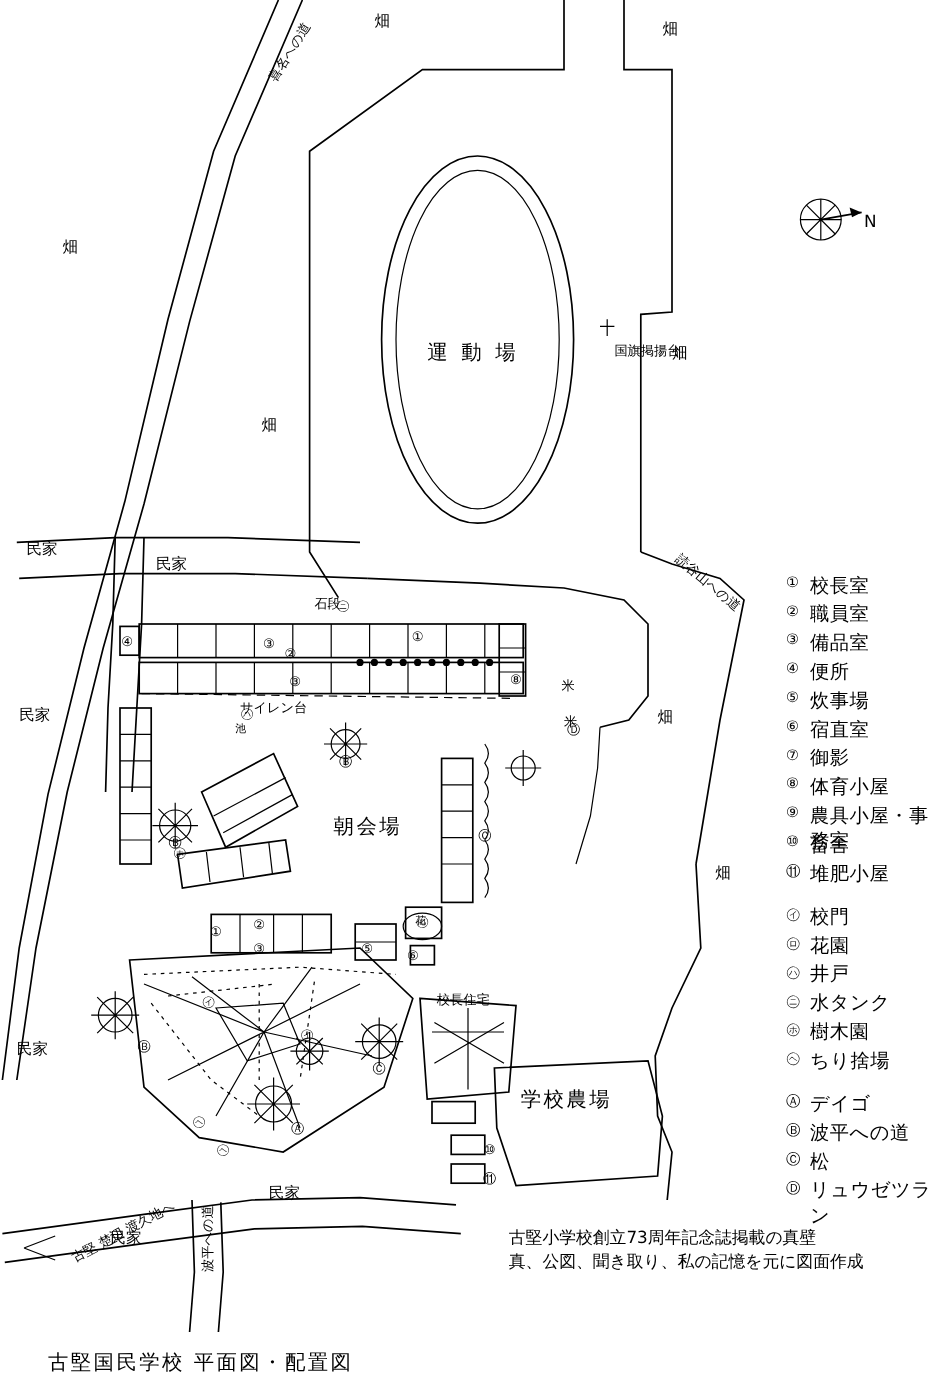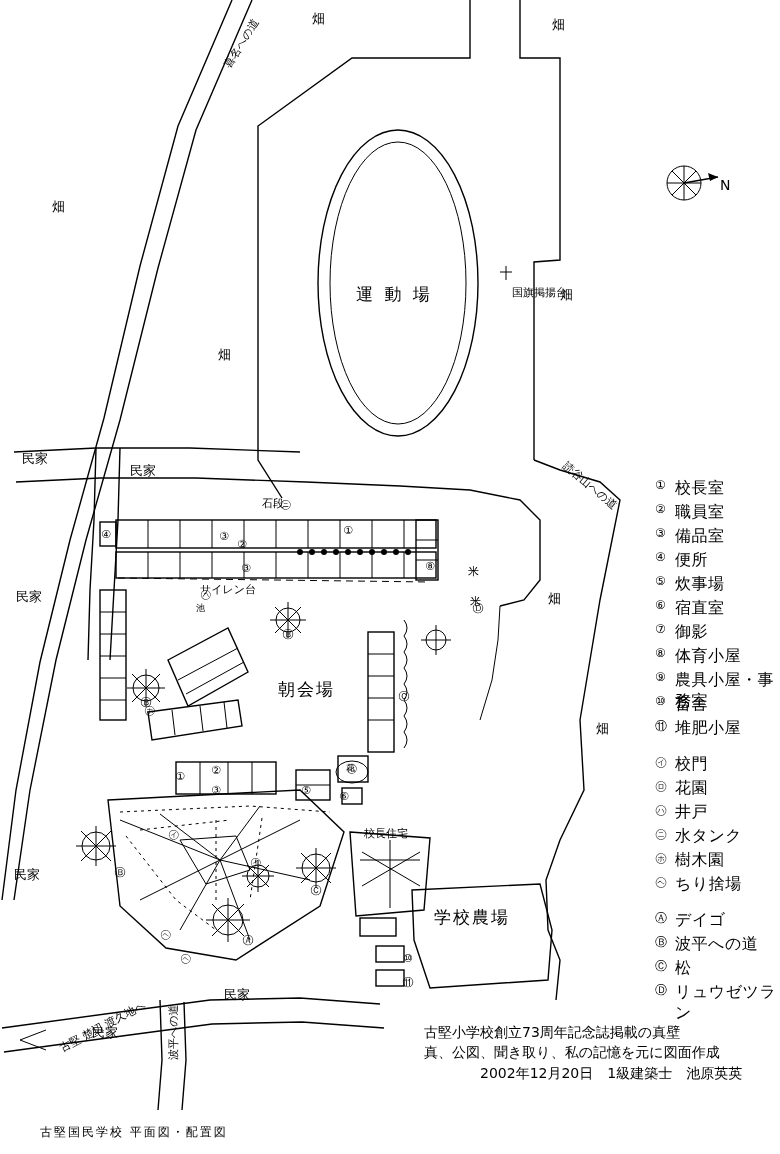--- a/index.html
+++ b/index.html
@@ -88,21 +88,21 @@
     line-height: 1.45;
   }
   #note div { white-space: nowrap; }
   #note .indent { padding-left: 56px; }
 
   
   #plan-title {
     position: absolute;
     left: 40px;
     top: 1124px;
-    font-size: 12px;
+    font-size: 17px;
     letter-spacing: 2px;
   }
 
   svg { display: block; }
   .stroke { fill: none; stroke: #000; stroke-width: 1.4; }
   .stroke-thin { fill: none; stroke: #000; stroke-width: 1; }
   .stroke-dash { fill: none; stroke: #000; stroke-width: 1; stroke-dasharray: 7 5; }
   .stroke-dash-s { fill: none; stroke: #000; stroke-width: 1; stroke-dasharray: 3 4; }
   .fillk { fill: #000; }
 </style>
@@ -401,18 +401,17 @@
     </div>
     <div class="legend-row">
       <span class="legend-mark">Ⓓ</span>
       <span class="legend-text">リュウゼツラン</span>
     </div>
   </div>
 
   <div id="note">
     <div>古堅小学校創立73周年記念誌掲載の真壁</div>
     <div>真、公図、聞き取り、私の記憶を元に図面作成</div>
-    <div class="indent">2002年12月20日　1級建築士　池原英英</div>
   </div>
 
   <div id="plan-title">古堅国民学校 平面図・配置図</div>
 
 </div>
 
 </body></html>

